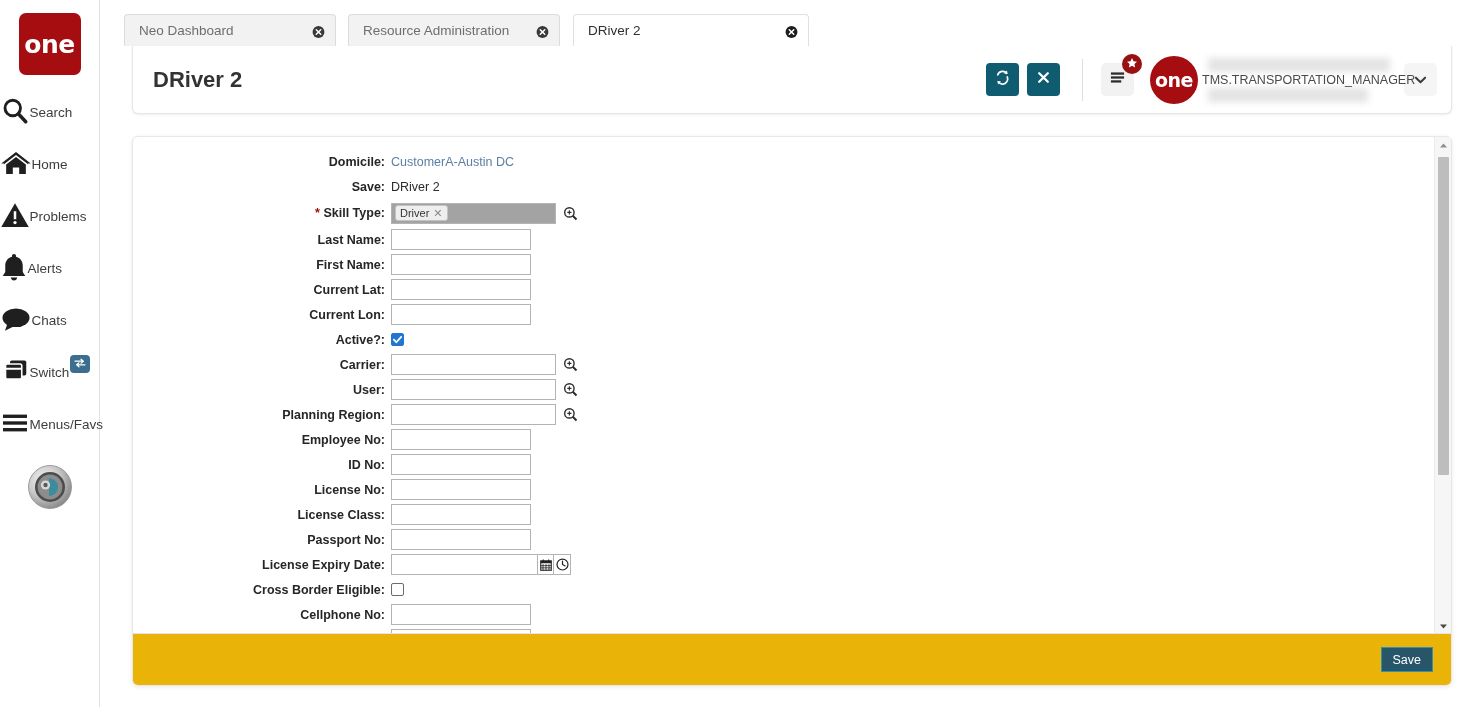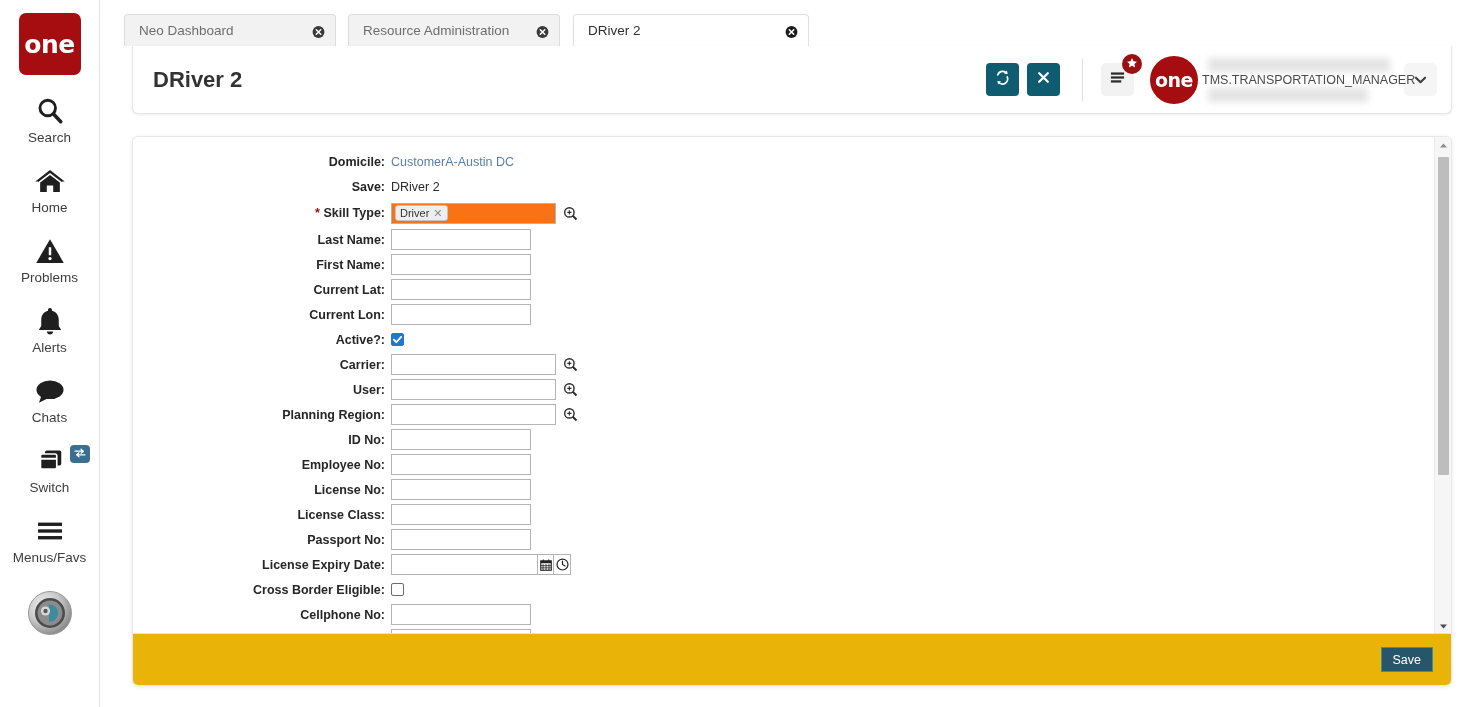--- a/index.html
+++ b/index.html
@@ -24,21 +24,21 @@
     width: 62px; height: 62px; margin-top: 13px;
     background: #a50d11; border-radius: 7px;
     display: flex; align-items: center; justify-content: center;
   }
   .logo-text {
     color: #fff; font-size: 25px; font-weight: 700; letter-spacing: -0.5px;
     font-family: "DejaVu Sans", sans-serif;
   }
   .rail-item {
     margin-top: 20px; width: 100px;
-    display: flex; flex-direction: column; align-items: center;
+    display: flex; flex-direction: row; align-items: center;
     cursor: pointer; position: relative;
   }
   .rail-item .ri-icon { height: 32px; display: flex; align-items: center; justify-content: center; }
   .rail-item .ri-label {
     font-size: 13.5px; color: #3d3d3d; margin-top: 3px;
     font-family: "Liberation Sans", sans-serif;
   }
   .rail-badge {
     position: absolute; right: 10px; top: 0px;
     width: 20px; height: 18px; border-radius: 4px; background: #3b6e8f;
@@ -162,21 +162,21 @@
   .finput {
     height: 21px; border: 1px solid #b4b4b4; background: #fff;
     font-size: 12.5px; color: #222; padding: 0 4px; outline: none;
     font-family: "Liberation Sans", sans-serif; border-radius: 0;
   }
   .finput.w140 { width: 140px; }
   .finput.w165 { width: 165px; }
   .finput.date { width: 147px; }
 
   .chipbox {
-    width: 165px; height: 21px; border: 1px solid #b4b4b4; background: #f97316;
+    width: 165px; height: 21px; border: 1px solid #b4b4b4; background: #a3a3a3;
     display: flex; align-items: center; padding: 0 3px; cursor: text;
   }
   .chip {
     display: inline-flex; align-items: center; gap: 4px;
     background: #eeeeee; border: 1px solid #c3c3c3; border-radius: 3px;
     padding: 0px 4px; height: 16px;
     font-size: 11px; color: #333; font-family: "Liberation Sans", sans-serif;
   }
   .chip-x { font-size: 11px; color: #8a8a8a; cursor: pointer; line-height: 1; }
 
@@ -520,26 +520,26 @@
             <span class="mag">
               <svg width="15" height="15" viewBox="0 0 16 16">
                   <circle cx="6.8" cy="6.8" r="5" fill="none" stroke="#2b2b2b" stroke-width="1.5"></circle>
                   <line x1="10.4" y1="10.4" x2="14.4" y2="14.4" stroke="#2b2b2b" stroke-width="2"></line>
                   <path d="M6.8 4.6 L6.8 9 M4.6 6.8 L9 6.8" stroke="#2b2b2b" stroke-width="1.2"></path>
                 </svg>
             </span>
           </div>
 
           <div class="frow">
+            <div class="flabel">Employee No:</div>
+            <input class="finput w140" value="" style="">
+          </div>
+
+          <div class="frow">
             <div class="flabel">ID No:</div>
-            <input class="finput w140" value="" style="">
-          </div>
-
-          <div class="frow">
-            <div class="flabel">Employee No:</div>
             <input class="finput w140" value="" style="">
           </div>
 
           <div class="frow">
             <div class="flabel">License No:</div>
             <input class="finput w140" value="" style="">
           </div>
 
           <div class="frow">
             <div class="flabel">License Class:</div>

